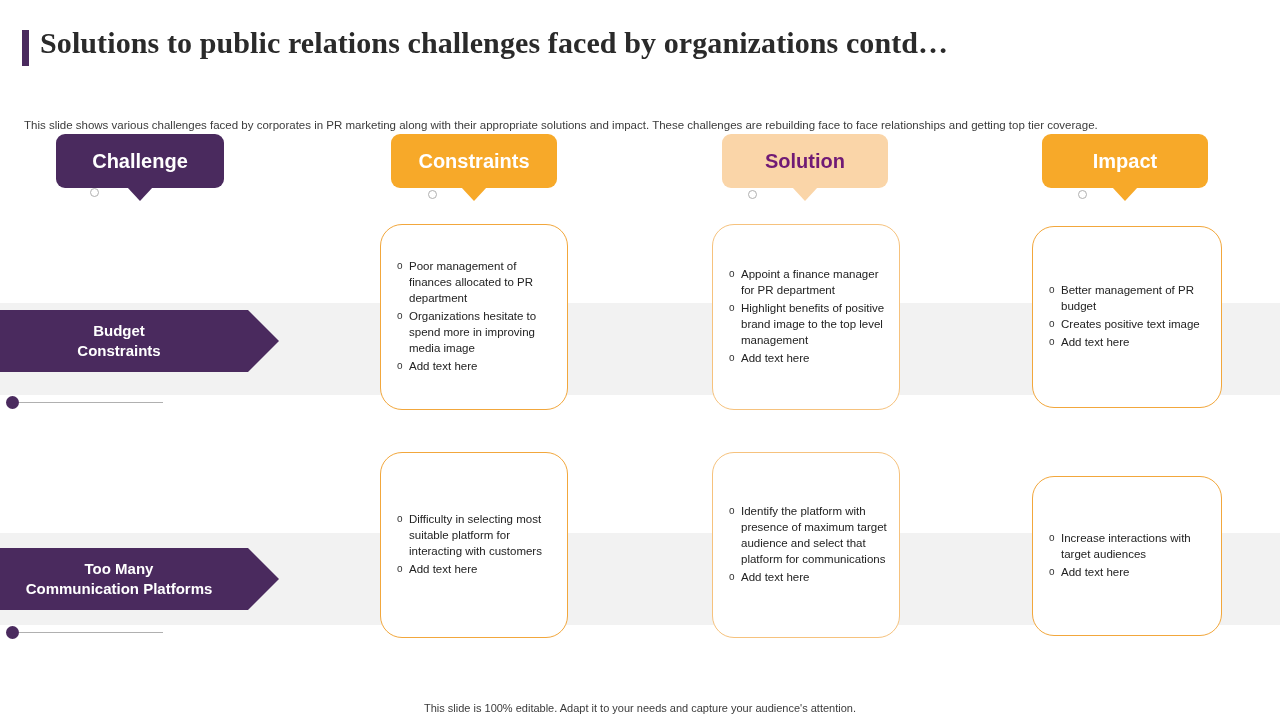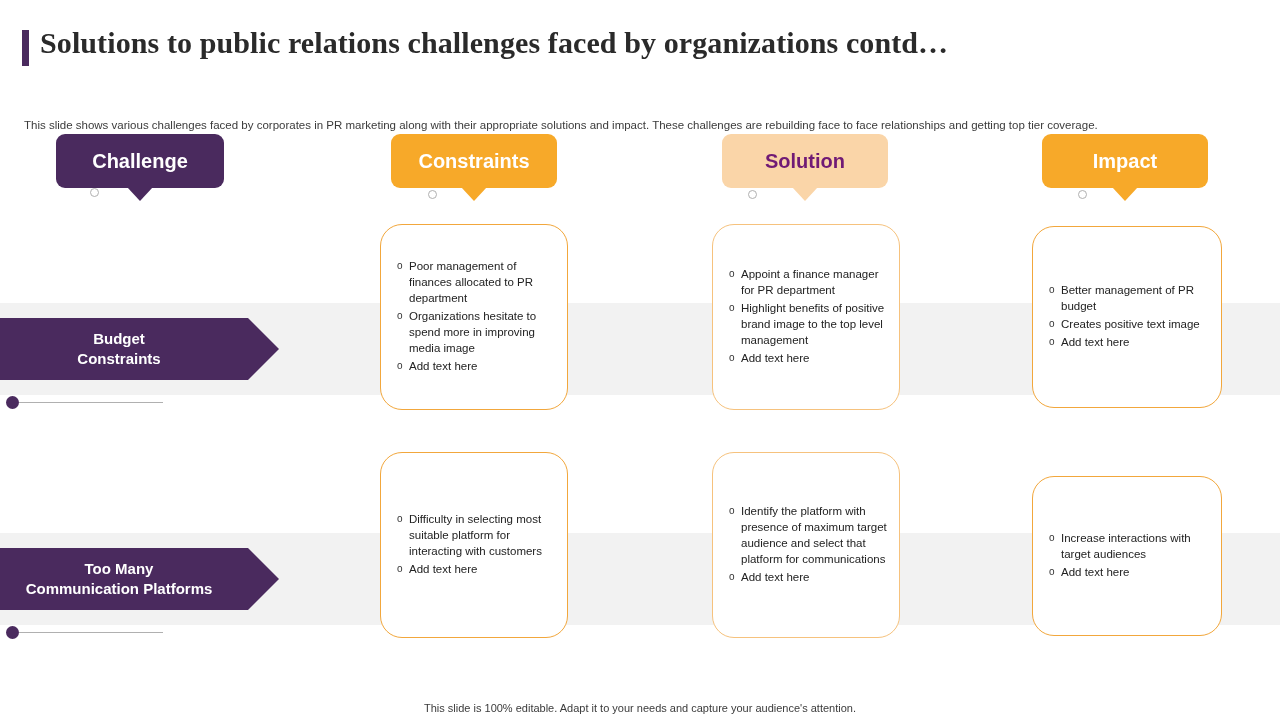--- a/index.html
+++ b/index.html
@@ -136,21 +136,21 @@
   .challenge-label .arrow {
     position: absolute;
     right: -31px;
     top: 0;
     width: 0;
     height: 0;
     border-top: 31px solid transparent;
     border-bottom: 31px solid transparent;
     border-left: 31px solid #4a2a5e;
   }
-  .cl-1 { top: 318px; width: 248px; }
+  .cl-1 { top: 310px; width: 248px; }
   .cl-2 { top: 548px; width: 248px; }
 
   
   .card {
     position: absolute;
     border: 1.6px solid #f2a73c;
     border-radius: 22px;
     background: #ffffff;
     box-sizing: border-box;
   }

